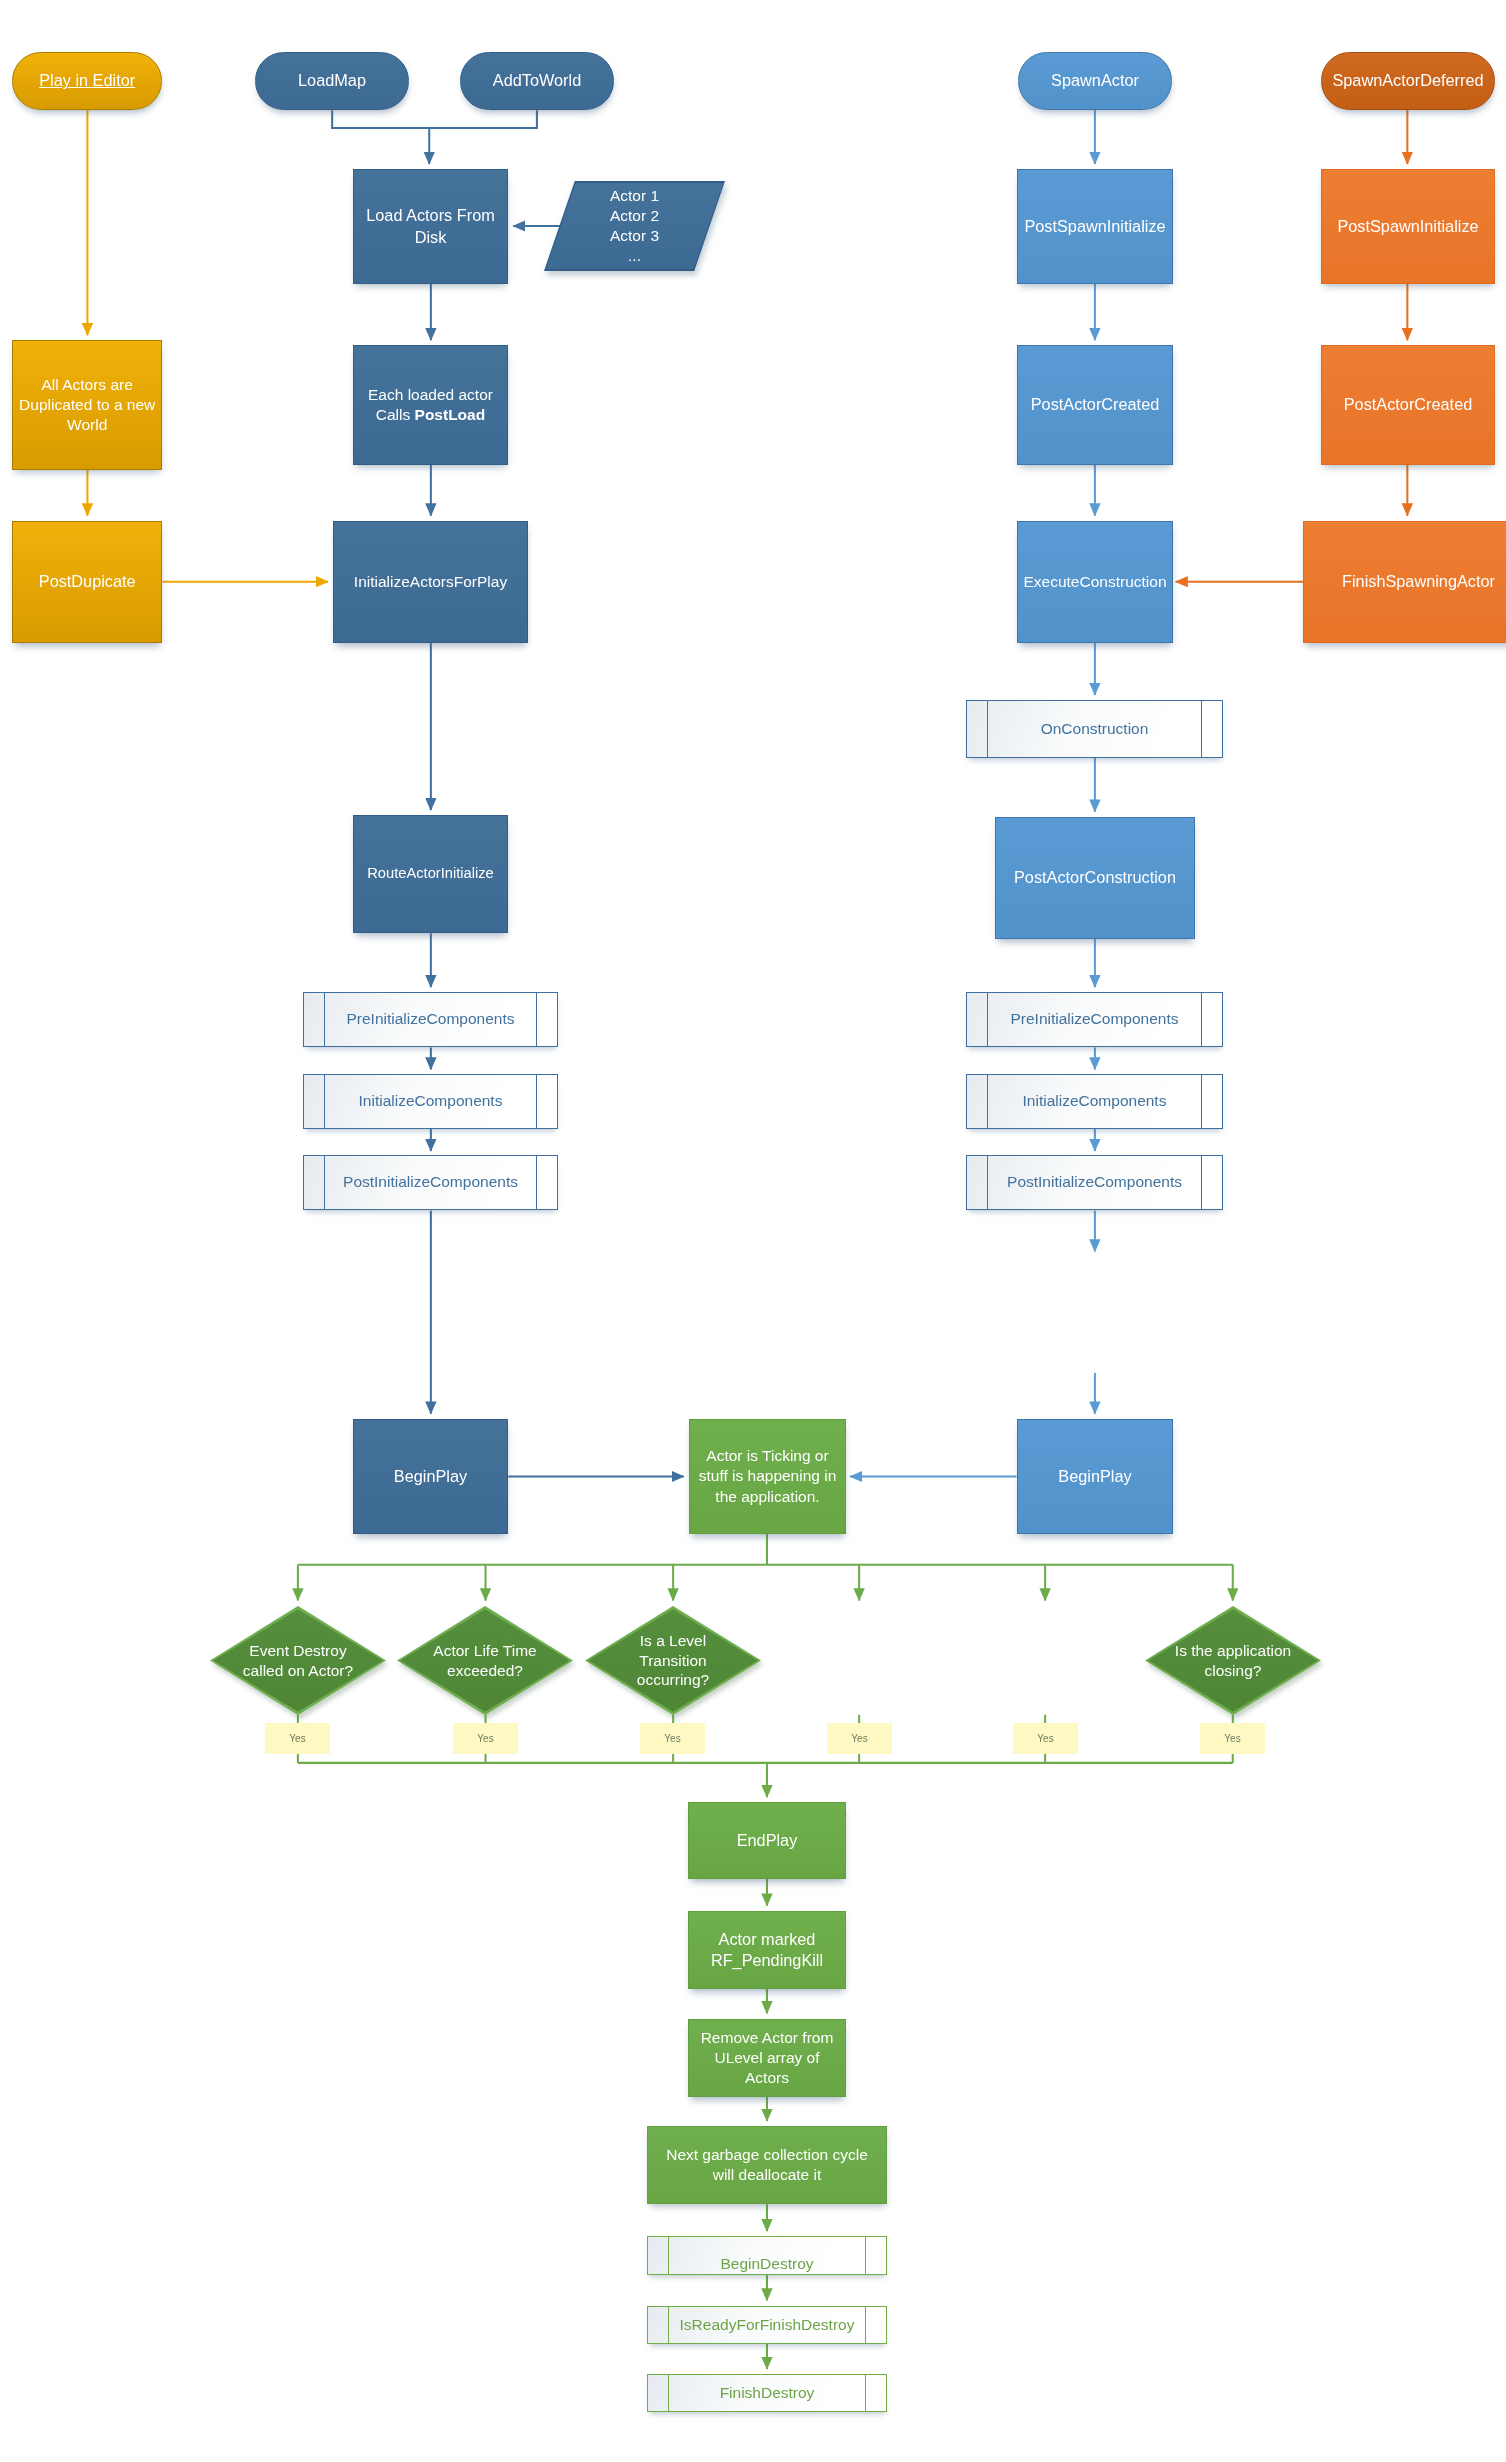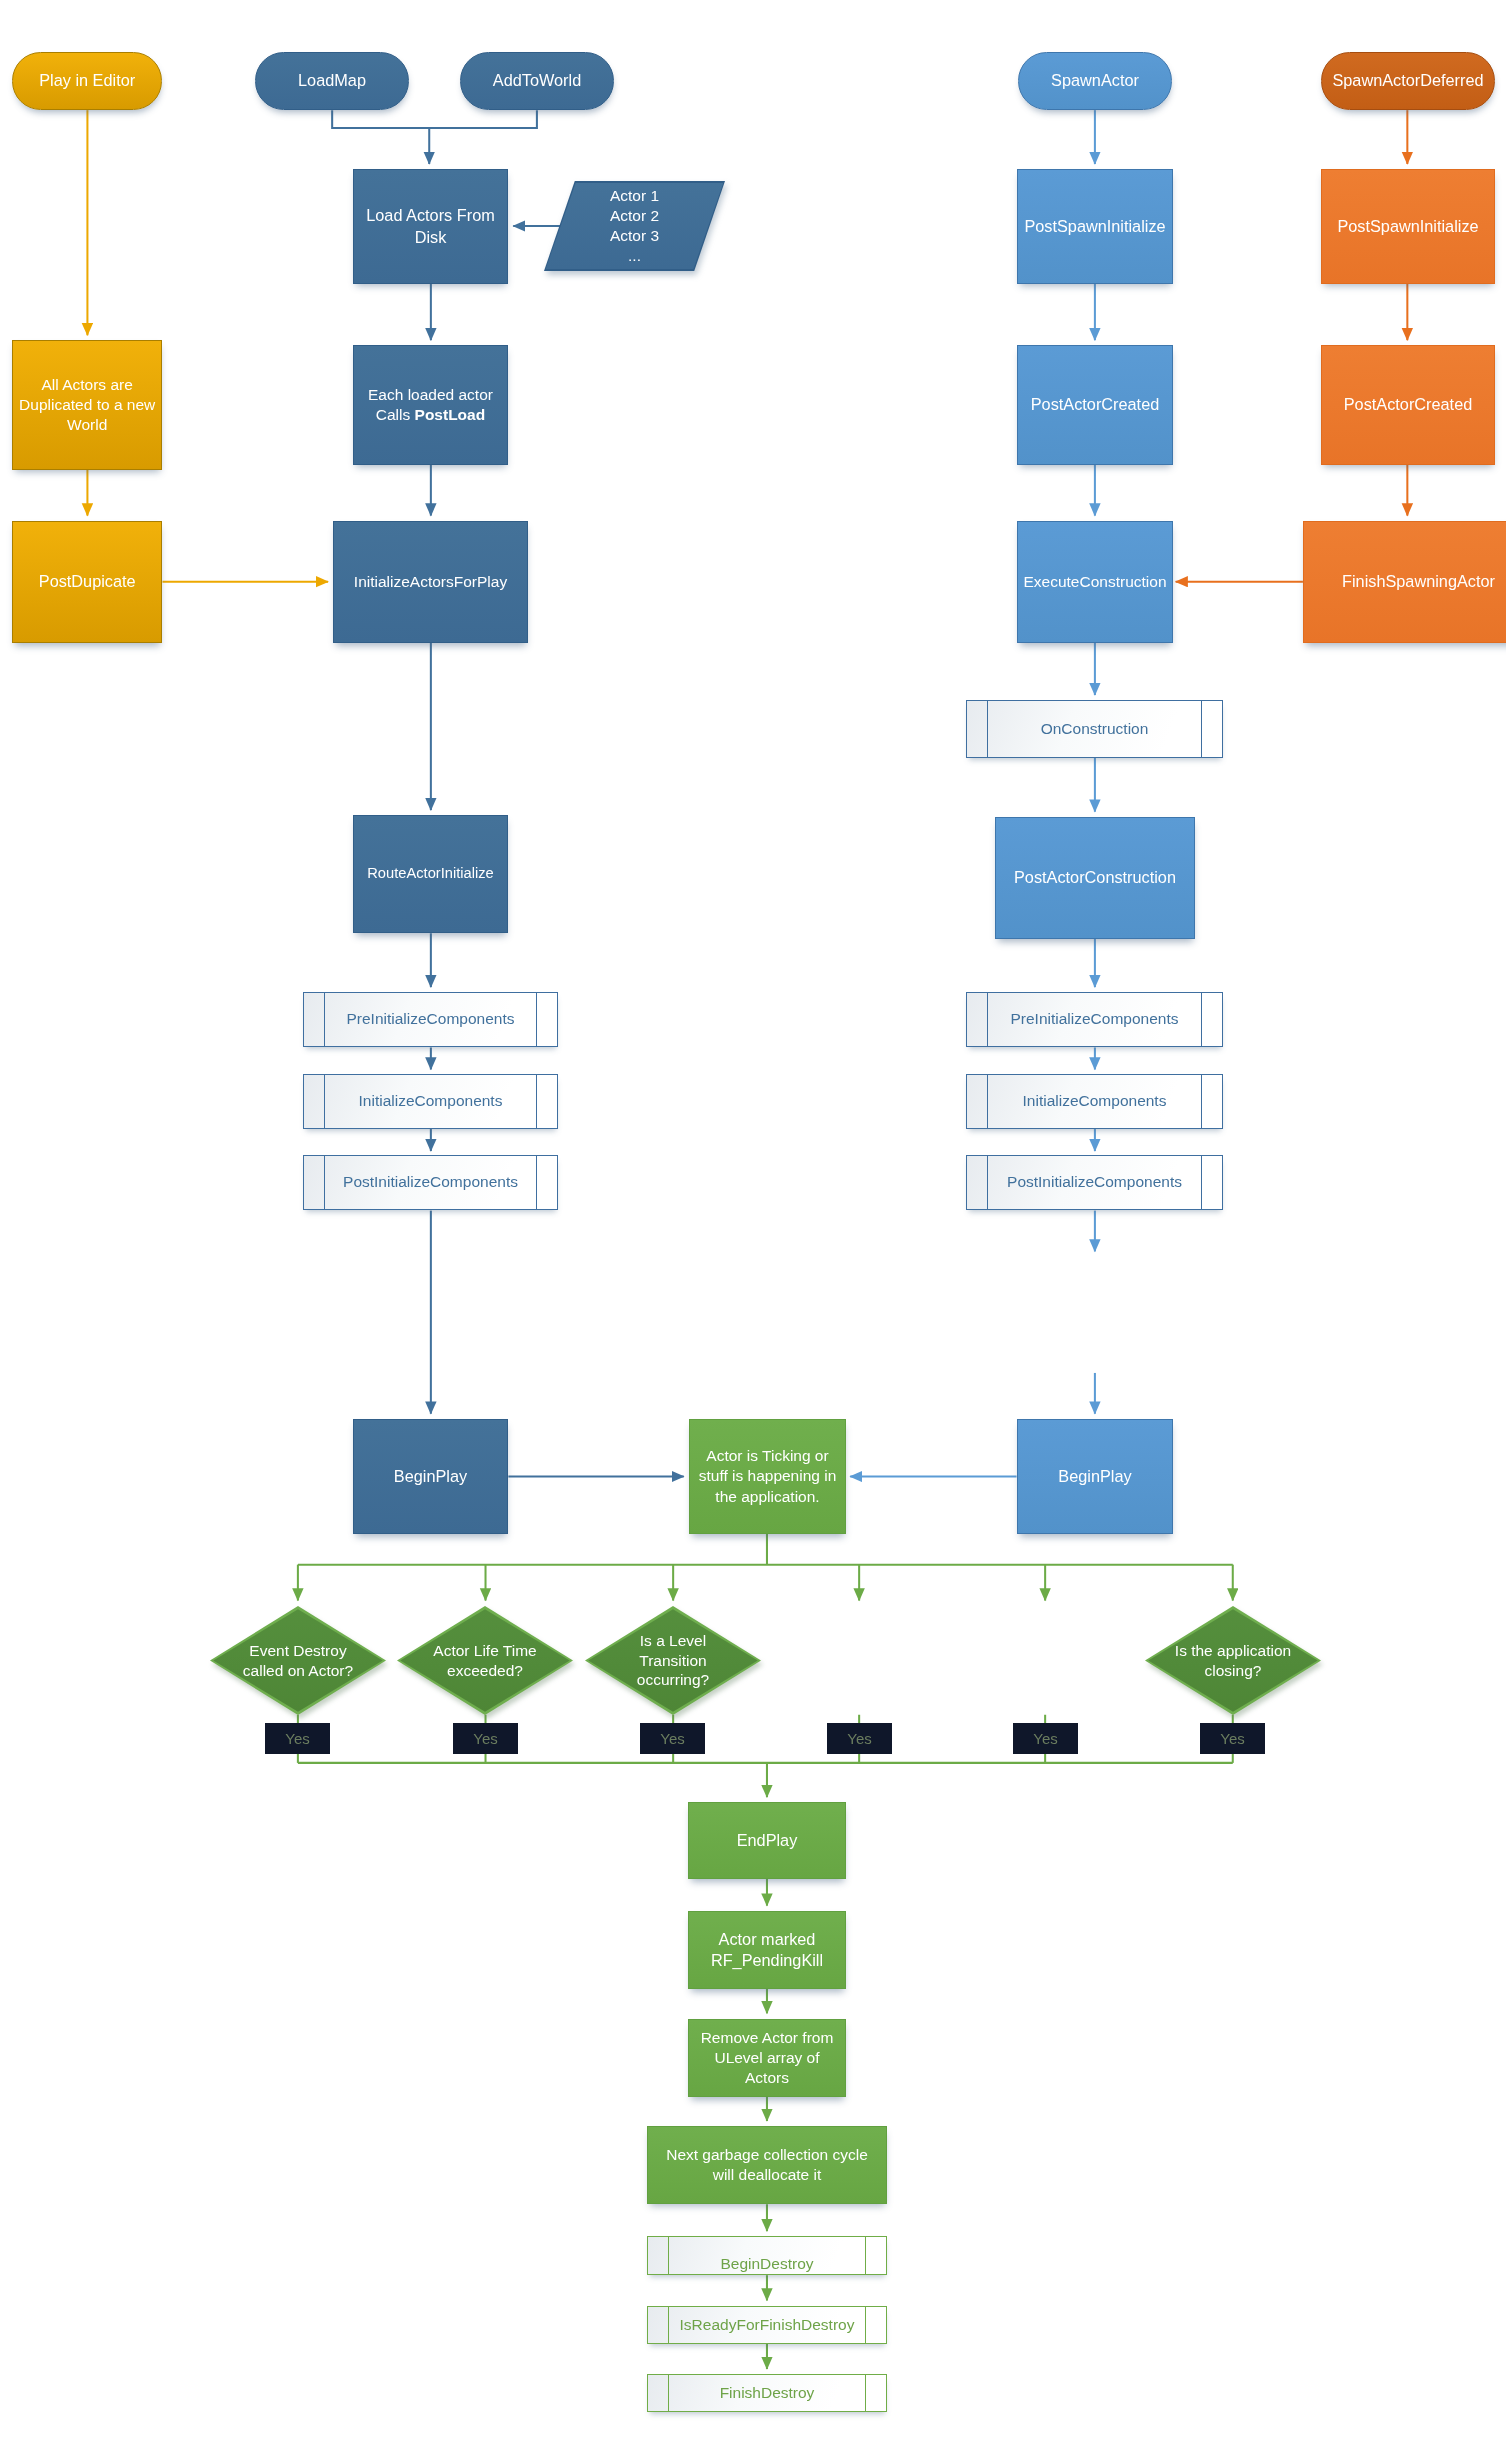--- a/index.html
+++ b/index.html
@@ -24,21 +24,21 @@
   .diamond .shape{clip-path:polygon(50% 0,100% 50%,50% 100%,0 50%);background:var(--bc);}
   .diamond .shape::after{content:"";position:absolute;inset:3.3px;
         clip-path:polygon(50% 0,100% 50%,50% 100%,0 50%);
         background:linear-gradient(180deg,var(--f1),var(--f2));}
   .diamond{font-size:15.5px;line-height:1.25;}
   .para{filter:drop-shadow(2.4px 4.1px 3.3px rgba(70,100,130,.35));}
   .para .shape{clip-path:polygon(17% 0,100% 0,83% 100%,0 100%);background:var(--bc);}
   .para .shape::after{content:"";position:absolute;inset:1.6px;
         clip-path:polygon(17% 0,100% 0,83% 100%,0 100%);
         background:linear-gradient(180deg,var(--f1),var(--f2));}
-  .text{color:var(--tc);background:#0f172a;font-size:15px;}
+  .text{color:var(--tc);background:#fef9c3;font-size:10px;}
   b{font-weight:bold;}
 </style>
 </head>
 <body>
 
 <div id="canvas">
   <svg id="edges" width="1507" height="2462" viewBox="0 0 1847 3018">
       <defs>
         <marker id="arr-gold" markerUnits="userSpaceOnUse" markerWidth="17" markerHeight="15" refX="15" refY="7" orient="auto">
           <polygon points="0,0 16,7 0,14" fill="#EDA800"></polygon>
@@ -104,21 +104,21 @@
       <path d="M1511,2102 L1511,2161" stroke="#6CAB47" stroke-width="2.5" fill="none"></path>
       <path d="M365,2161 L1511,2161" stroke="#6CAB47" stroke-width="2.5" fill="none"></path>
       <path d="M940,2161 L940,2203" stroke="#6CAB47" stroke-width="2.5" fill="none" marker-end="url(#arr-green)"></path>
       <path d="M940,2303 L940,2336" stroke="#6CAB47" stroke-width="2.5" fill="none" marker-end="url(#arr-green)"></path>
       <path d="M940,2437 L940,2468" stroke="#6CAB47" stroke-width="2.5" fill="none" marker-end="url(#arr-green)"></path>
       <path d="M940,2569 L940,2600" stroke="#6CAB47" stroke-width="2.5" fill="none" marker-end="url(#arr-green)"></path>
       <path d="M940,2702 L940,2735" stroke="#6CAB47" stroke-width="2.5" fill="none" marker-end="url(#arr-green)"></path>
       <path d="M940,2789 L940,2820" stroke="#6CAB47" stroke-width="2.5" fill="none" marker-end="url(#arr-green)"></path>
       <path d="M940,2873 L940,2904" stroke="#6CAB47" stroke-width="2.5" fill="none" marker-end="url(#arr-green)"></path>
     </svg>
-<div class="node rounded" style="left: 12.2px; top: 52px; width: 150px; height: 58px; --f1: #F1B10A; --f2: #D89B00; --bc: #A97E00; --tc: #FFFFFF;">
+<div class="node rounded" style="left: 12.2px; top: 52px; width: 150px; height: 58px; text-decoration: underline; --f1: #F1B10A; --f2: #D89B00; --bc: #A97E00; --tc: #FFFFFF;">
       <span class="lbl">Play in Editor</span>
     </div>
     <div class="node rounded" style="left: 255px; top: 52px; width: 154px; height: 58px; --f1: #447299; --f2: #3D6A93; --bc: #315E88; --tc: #FFFFFF;">
       <span class="lbl">LoadMap</span>
     </div>
     <div class="node rounded" style="left: 460px; top: 52px; width: 154px; height: 58px; --f1: #447299; --f2: #3D6A93; --bc: #315E88; --tc: #FFFFFF;">
       <span class="lbl">AddToWorld</span>
     </div>
     <div class="node rounded" style="left: 1018px; top: 52px; width: 154px; height: 58px; --f1: #5B9BD5; --f2: #5292CA; --bc: #3E76AC; --tc: #FFFFFF;">
       <span class="lbl">SpawnActor</span>

